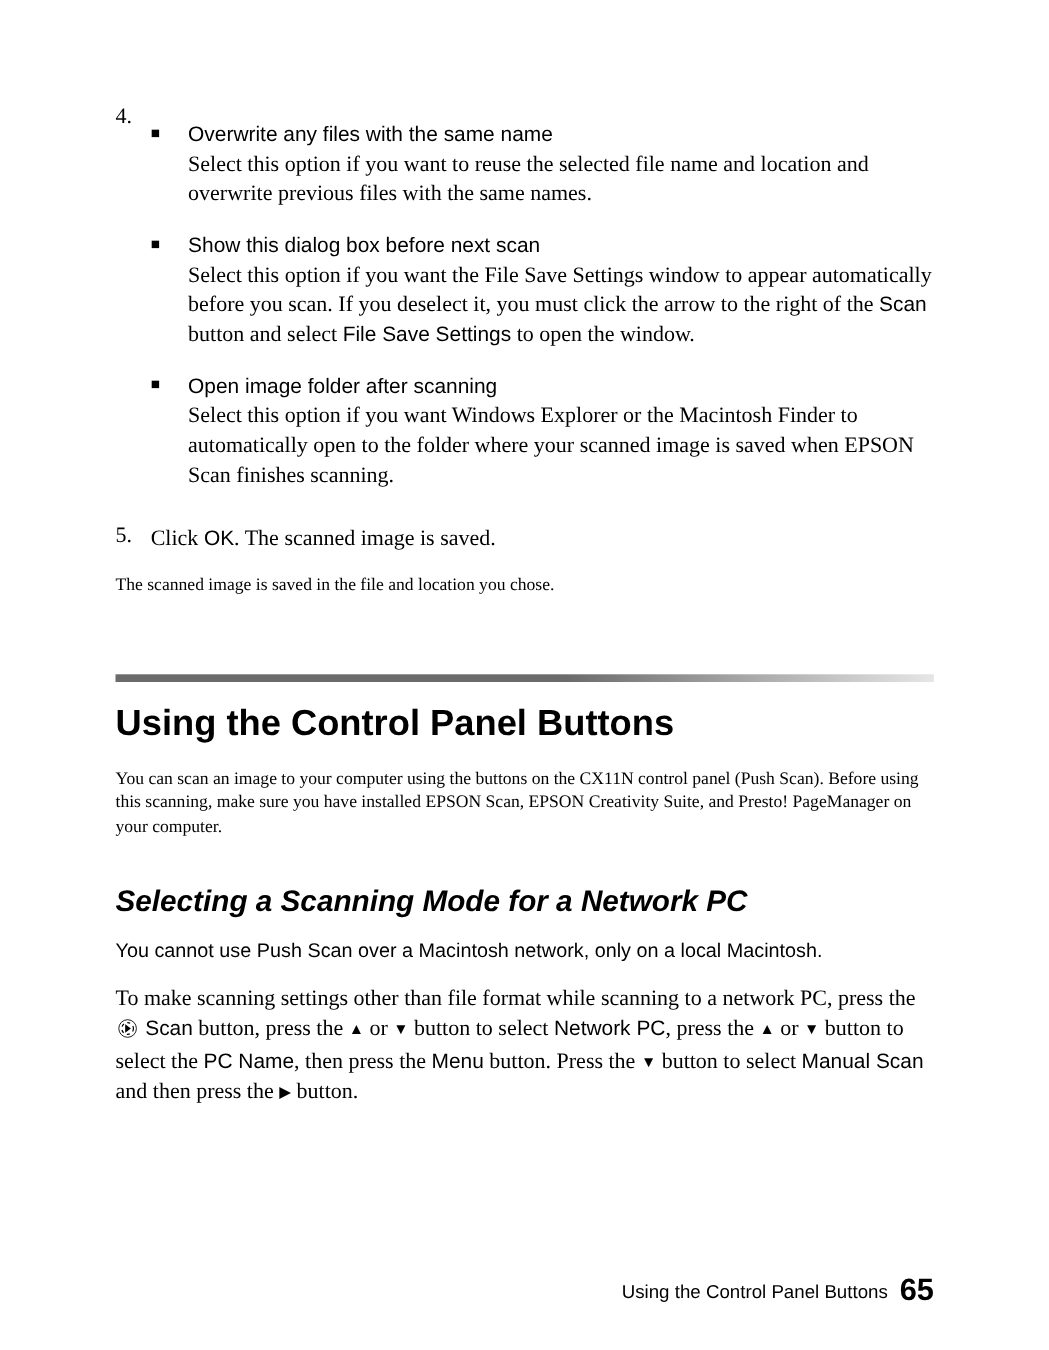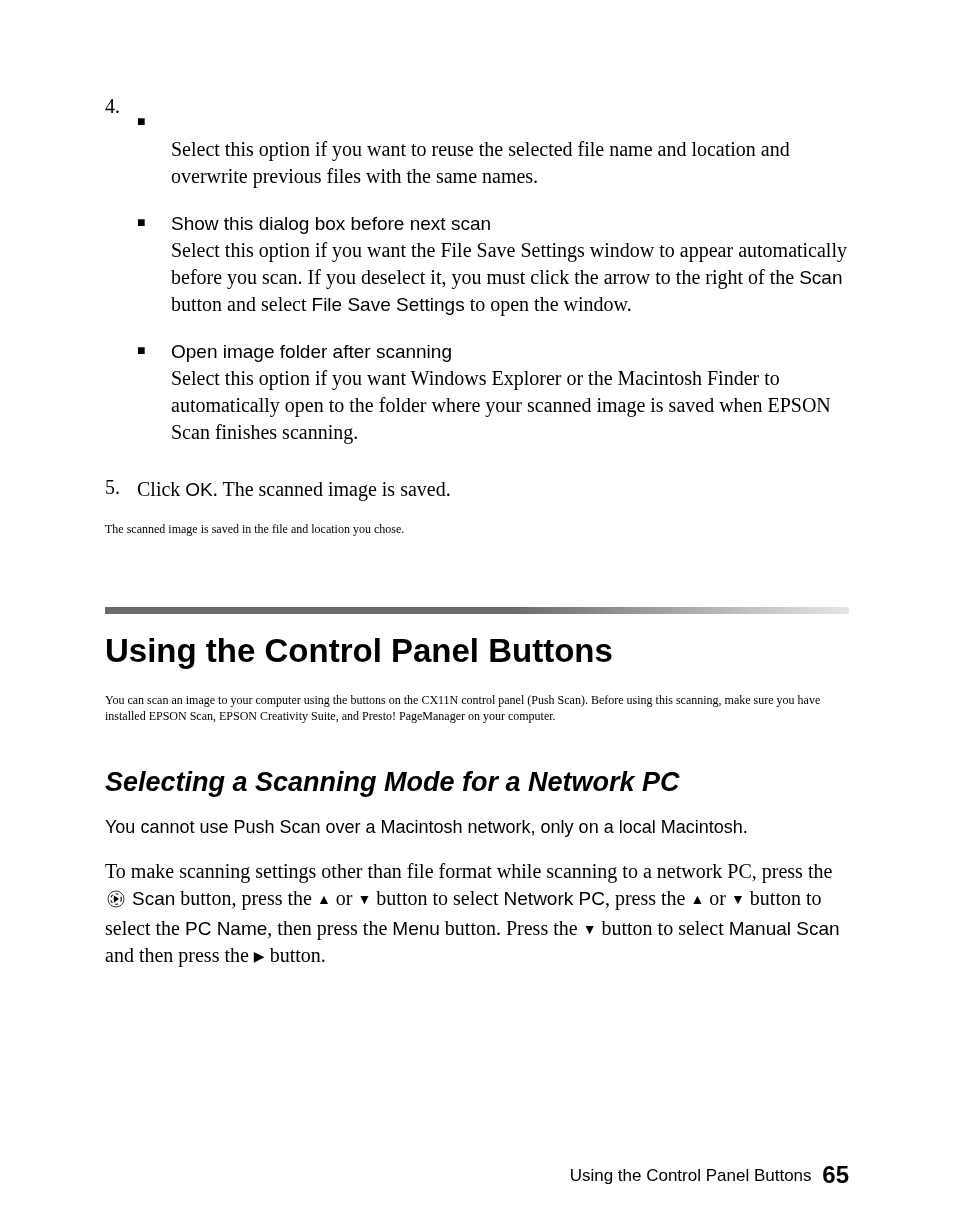--- a/index.html
+++ b/index.html
@@ -47,21 +47,21 @@
     flex: 1;
     font-size: 20px;
     line-height: 1.35;
   }
   .term {
     font-family: Arial, Helvetica, sans-serif;
     font-weight: normal;
     font-size: 19px;
   }
   .para {
-    font-size: 12px;
+    font-size: 16px;
     line-height: 1.35;
     margin: 6px 0 0 0;
   }
   .rule {
     margin-top: 70px;
     height: 7px;
     background: linear-gradient(to right, #6b6b6b 0%, #6b6b6b 55%, #e6e6e6 100%);
   }
   h1.section {
     font-family: Arial, Helvetica, sans-serif;
@@ -102,40 +102,40 @@
   .footer {
     position: absolute;
     bottom: 38px;
     right: 105px;
     font-family: Arial, Helvetica, sans-serif;
     font-size: 17px;
   }
   .footer .pg {
     font-family: Arial, Helvetica, sans-serif;
     font-weight: bold;
-    font-size: 24px;
+    font-size: 28px;
     margin-left: 6px;
     vertical-align: -2px;
   }
 </style>
 </head>
 <body>
 
 <div class="page">
 
   <div class="ol-item">
     <div class="ol-num">4.</div>
     <div class="ol-body">
 
       <div class="bullets">
 
         <div class="bullet-item">
           <div class="bullet-mark">■</div>
           <div class="bullet-body">
-            <br>
+            <span class="term">Overwrite any files with the same name</span><br>
             <span>Select this option if you want to reuse the selected file name and location and overwrite previous files with the same names.</span>
           </div>
         </div>
 
         <div class="bullet-item">
           <div class="bullet-mark">■</div>
           <div class="bullet-body">
             <span class="term">Show this dialog box before next scan</span><br>
             <span>Select this option if you want the File Save Settings window to appear automatically before you scan. If you deselect it, you must click the arrow to the right of the </span><span class="term">Scan</span><span> button and select </span><span class="term">File Save Settings</span><span> to open the window.</span>
           </div>

